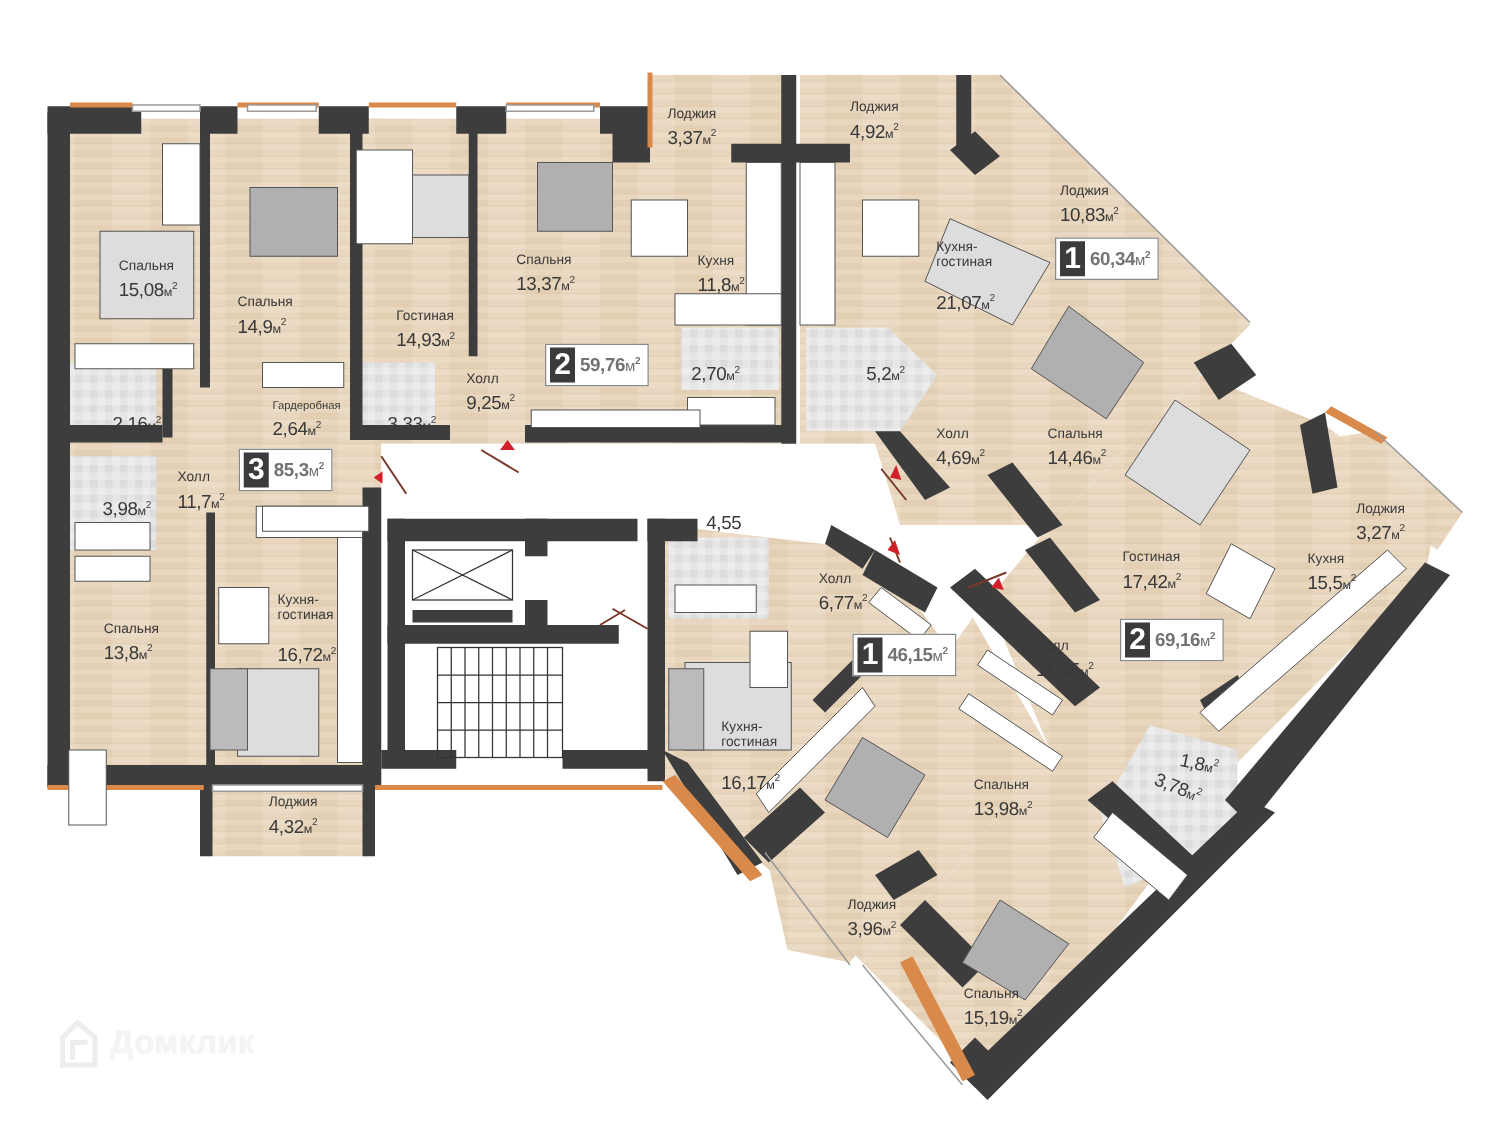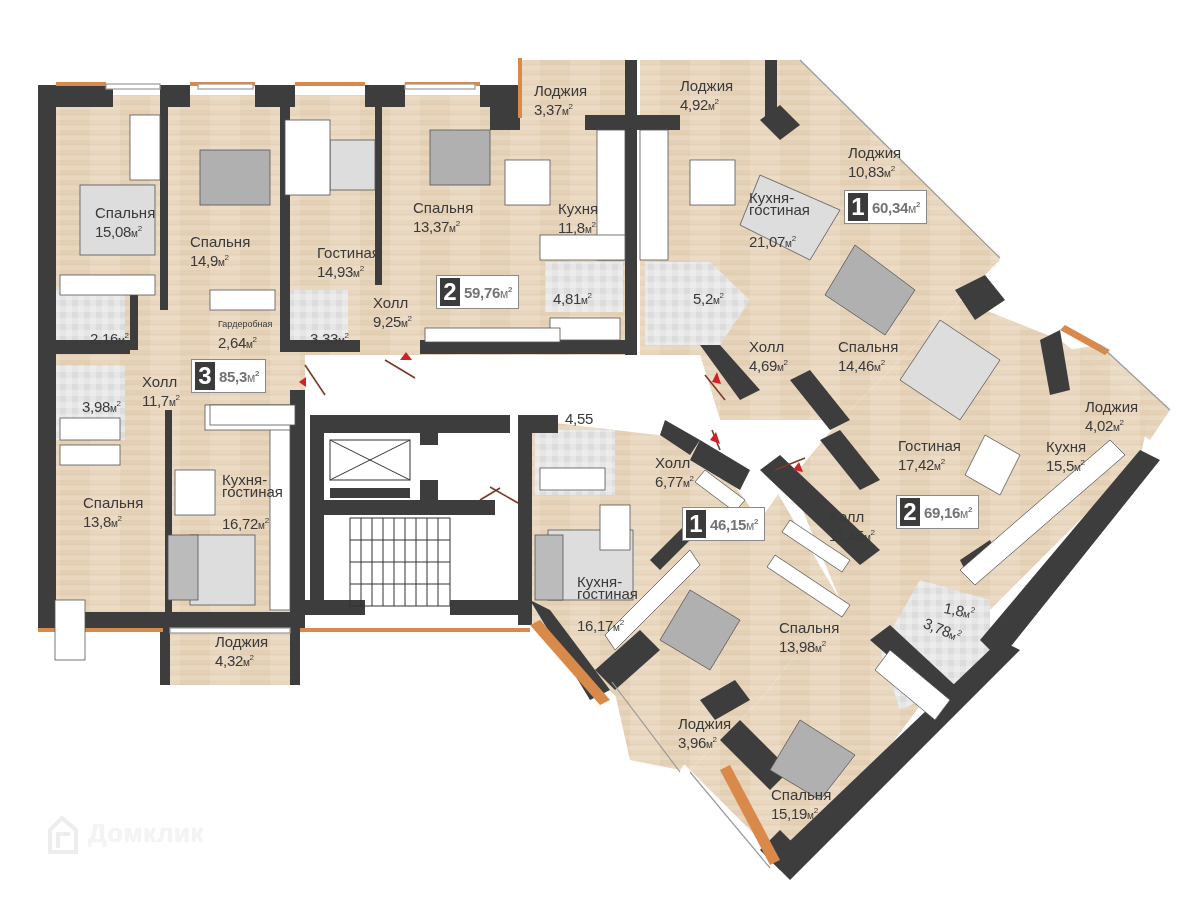--- a/index.html
+++ b/index.html
@@ -1,19 +1,19 @@
 <!DOCTYPE html>
 <html><head>
 <meta charset="utf-8">
 <style>
   html,body{margin:0;padding:0;background:#ffffff;}
   body{width:1198px;height:899px;position:relative;overflow:hidden;font-family:"Liberation Sans",sans-serif;}
   #plan{position:absolute;left:0;top:0;width:1198px;height:899px;}
   .room-label{position:absolute;color:#3a3a3a;font-family:"Liberation Sans",sans-serif;font-size:12px;line-height:14px;text-align:left;white-space:nowrap;}
-  .room-label .name{display:block;font-size:15px;}
+  .room-label .name{display:block;font-size:11px;}
   .room-label .area{display:block;font-size:15px;line-height:17px;letter-spacing:-0.3px;}
   .room-label .area sup{font-size:8px;}
   .room-label .unit{font-size:10px;}
   .apt-badge{position:absolute;display:flex;align-items:center;background:#fff;border:1px solid #8a8a8a;height:34px;padding:0 6px 0 3px;box-sizing:border-box;}
   .apt-badge .rooms{background:#3b3b3b;color:#fff;font-weight:bold;font-size:24px;width:20px;height:28px;display:flex;align-items:center;justify-content:center;margin-right:4px;}
   .apt-badge .total{font-weight:bold;font-size:15px;color:#737373;letter-spacing:-0.3px;}
   .apt-badge .total .u{font-size:12px;font-weight:normal;}
   .watermark{position:absolute;left:50px;top:815px;display:flex;align-items:center;gap:8px;opacity:0.9;}
   .watermark .txt{font-size:26px;font-weight:bold;color:#f3f3f3;text-shadow:0 0 1px #e6e6e6;letter-spacing:0.5px;}
 </style>
@@ -293,21 +293,21 @@
 </div>
 <div class="room-label" style="left:413px;top:201px;">
   <span class="name">Спальня</span>
   <span class="area"><span>13,37</span><span class="unit">м</span><sup>2</sup></span>
 </div>
 <div class="room-label" style="left:558px;top:202px;">
   <span class="name">Кухня</span>
   <span class="area"><span>11,8</span><span class="unit">м</span><sup>2</sup></span>
 </div>
 <div class="room-label" style="left:553px;top:287px;">
-  <span class="area"><span>4,81</span><span class="unit">м</span><sup>2</sup></span>
+  <span class="area"><span>2,70</span><span class="unit">м</span><sup>2</sup></span>
 </div>
 <div class="room-label" style="left:534px;top:84px;">
   <span class="name">Лоджия</span>
   <span class="area"><span>3,37</span><span class="unit">м</span><sup>2</sup></span>
 </div>
 
 <div class="room-label" style="left:680px;top:79px;">
   <span class="name">Лоджия</span>
   <span class="area"><span>4,92</span><span class="unit">м</span><sup>2</sup></span>
 </div>
@@ -335,21 +335,21 @@
 <div class="room-label" style="left:898px;top:439px;">
   <span class="name">Гостиная</span>
   <span class="area"><span>17,42</span><span class="unit">м</span><sup>2</sup></span>
 </div>
 <div class="room-label" style="left:1046px;top:440px;">
   <span class="name">Кухня</span>
   <span class="area"><span>15,5</span><span class="unit">м</span><sup>2</sup></span>
 </div>
 <div class="room-label" style="left:1085px;top:400px;">
   <span class="name">Лоджия</span>
-  <span class="area"><span>4,02</span><span class="unit">м</span><sup>2</sup></span>
+  <span class="area"><span>3,27</span><span class="unit">м</span><sup>2</sup></span>
 </div>
 <div class="room-label" style="left:829px;top:510px;">
   <span class="name">Холл</span>
   <span class="area"><span>11,45</span><span class="unit">м</span><sup>2</sup></span>
 </div>
 <div class="room-label" style="left:944px;top:599px;transform:rotate(12deg);">
   <span class="area"><span>1,8</span><span class="unit">м</span><sup>2</sup></span>
 </div>
 <div class="room-label" style="left:923px;top:618px;transform:rotate(22deg);">
   <span class="area"><span>3,78</span><span class="unit">м</span><sup>2</sup></span>

